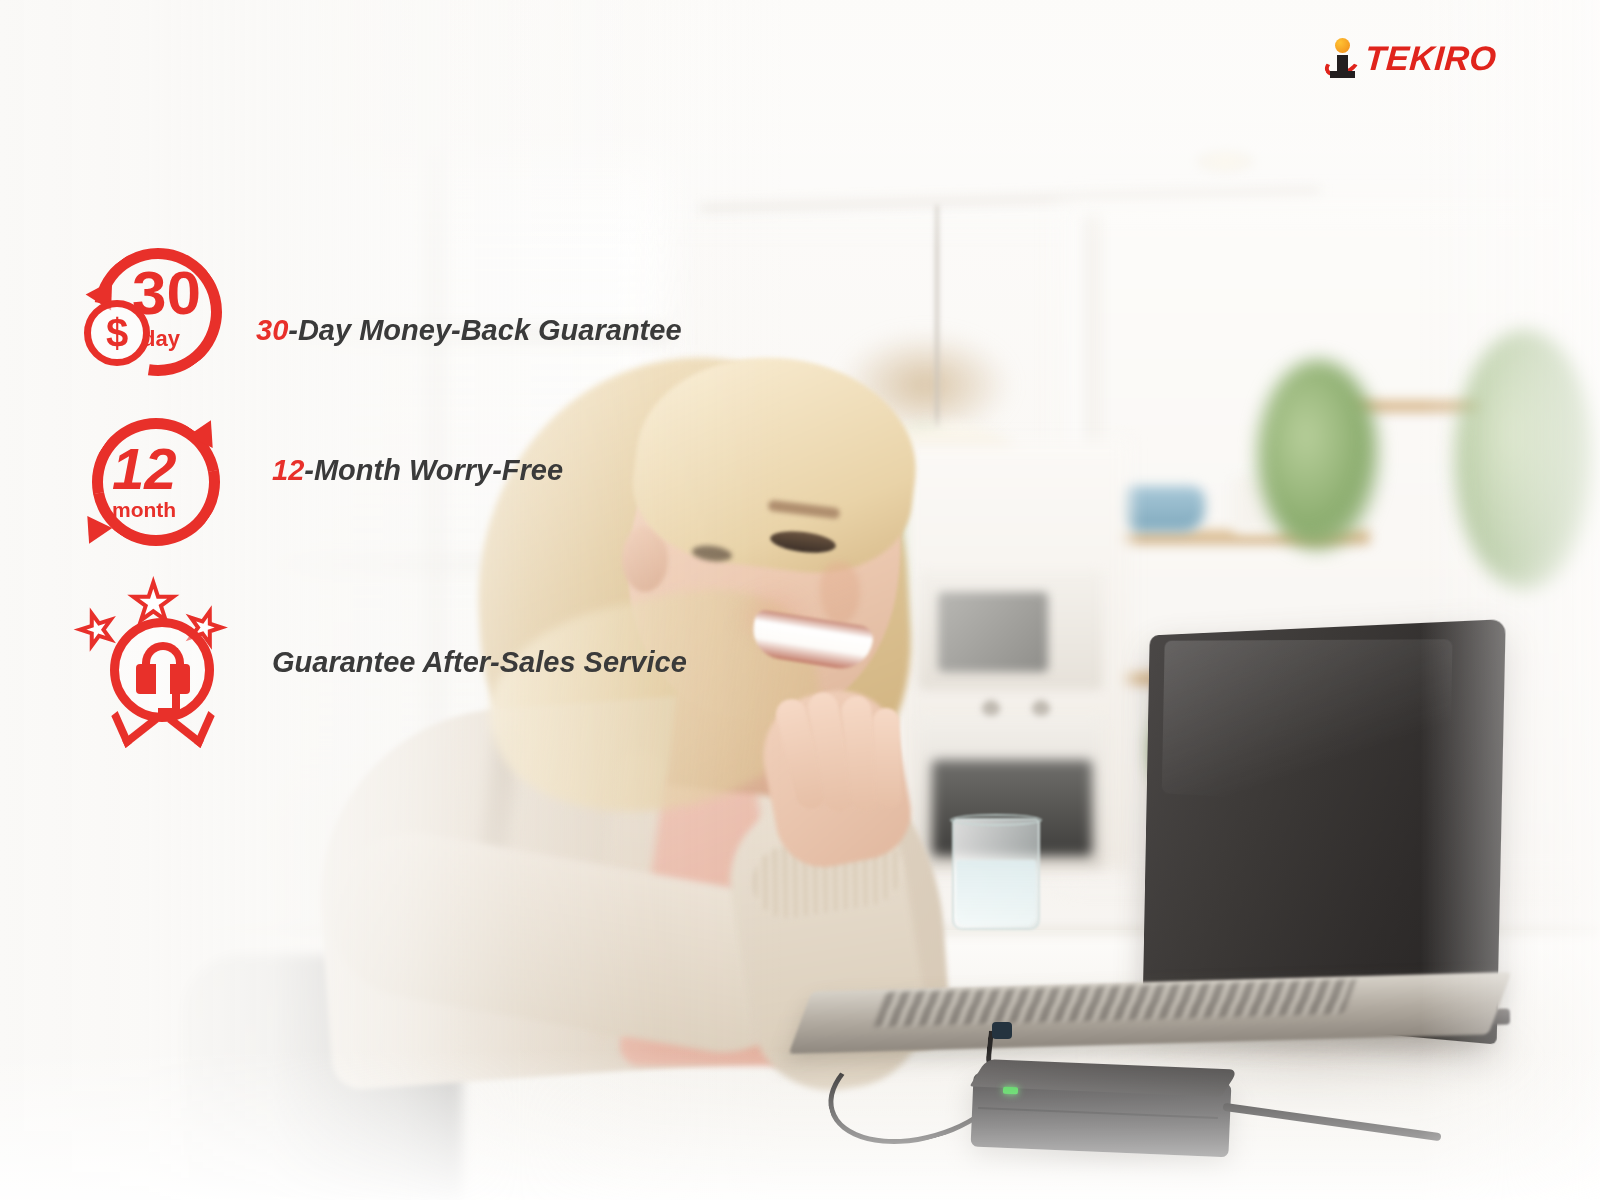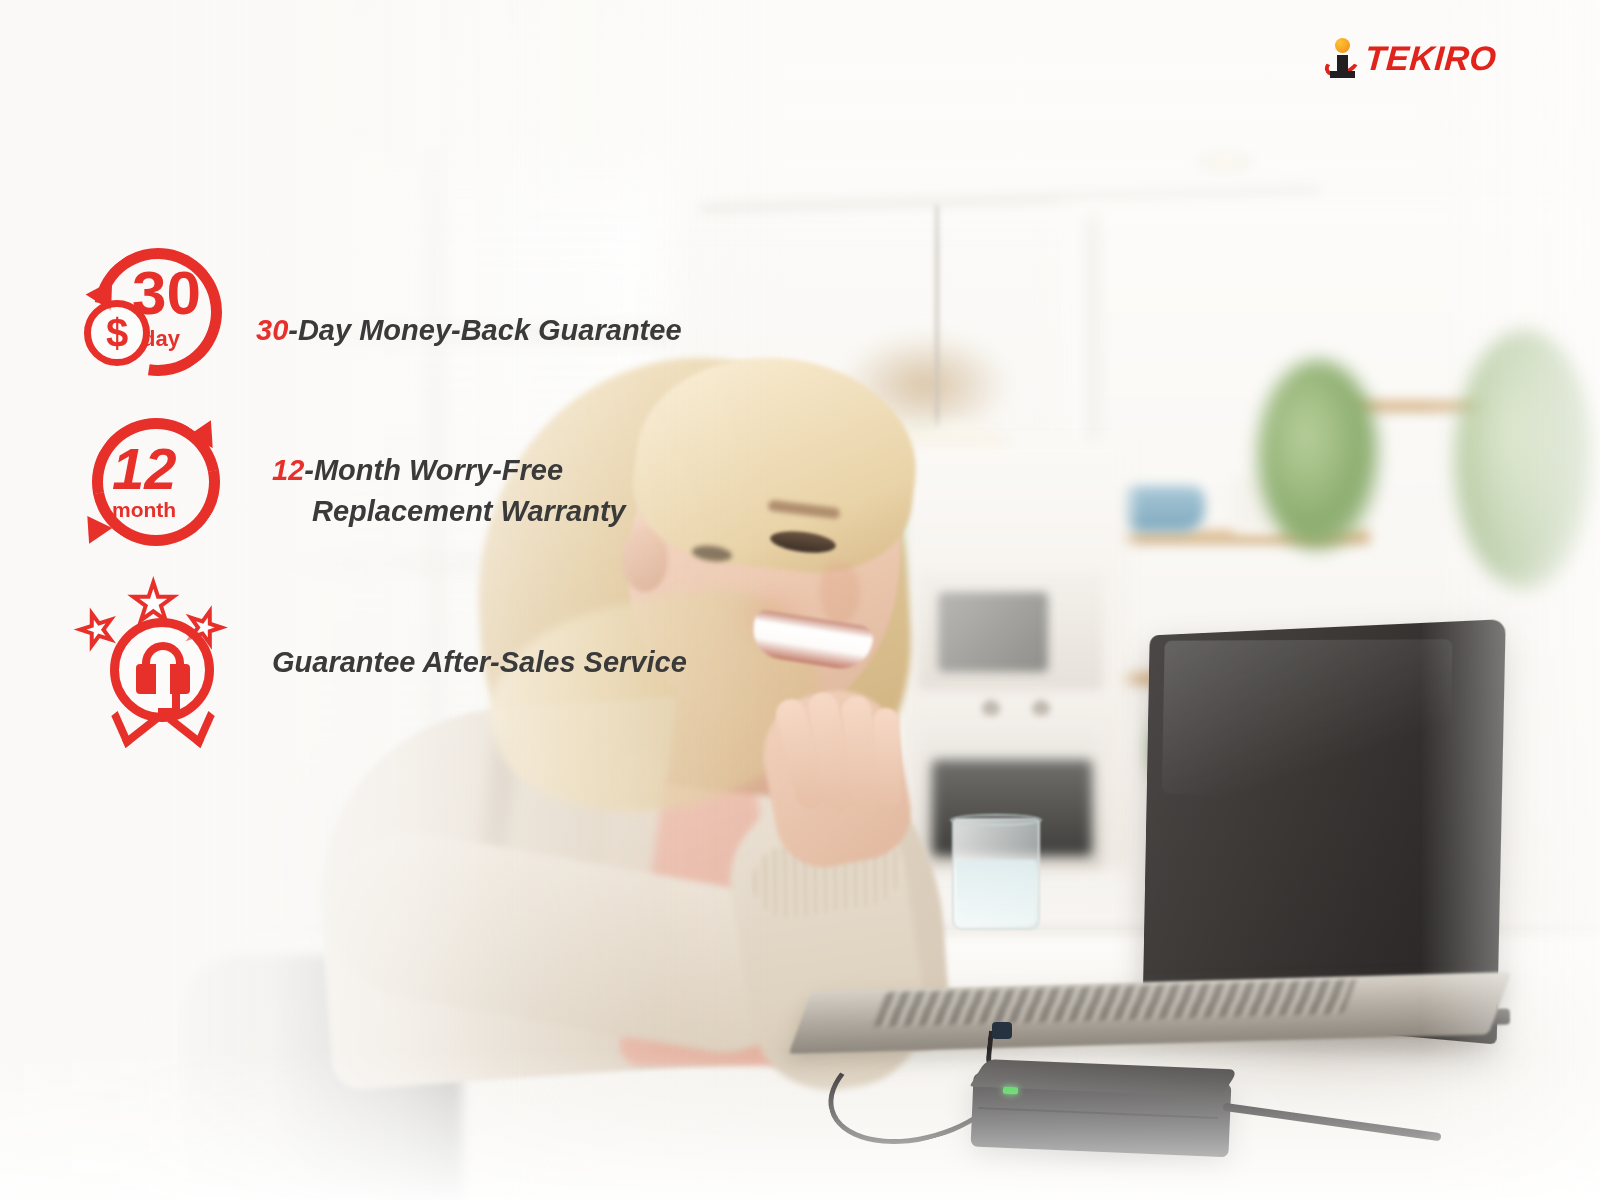--- a/index.html
+++ b/index.html
@@ -785,21 +785,20 @@
           <div class="ic12-arc-a"></div>
           <div class="ic12-arc-b"></div>
           <div class="ic12-head-tr"></div>
           <div class="ic12-head-bl"></div>
           <div class="ic12-num">12</div>
           <div class="ic12-unit">month</div>
         </div>
       </div>
       <div class="f-text t-row2">
         <span class="num">12</span><span>-Month Worry-Free</span>
-        <span class="indent">Replacement Warranty</span>
       </div>
 
       <div class="feature f-row3">
         <div class="icon-box">
           <div class="star-glyph st-left">★</div>
           <div class="star-glyph st-mid">★</div>
           <div class="star-glyph st-right">★</div>
           <div class="ribbon-l"></div>
           <div class="ribbon-r"></div>
           <div class="medal-circle"></div>

